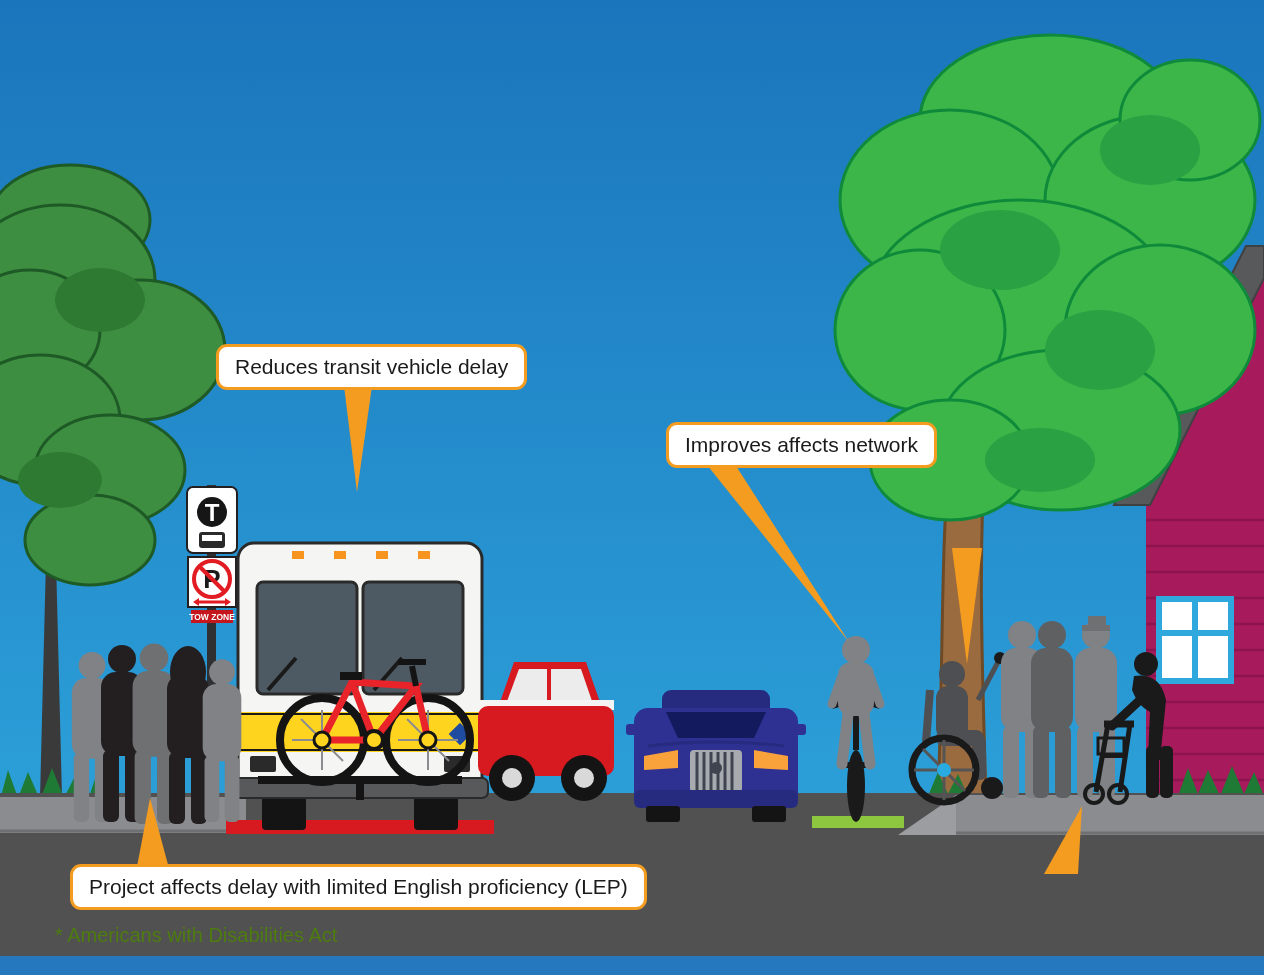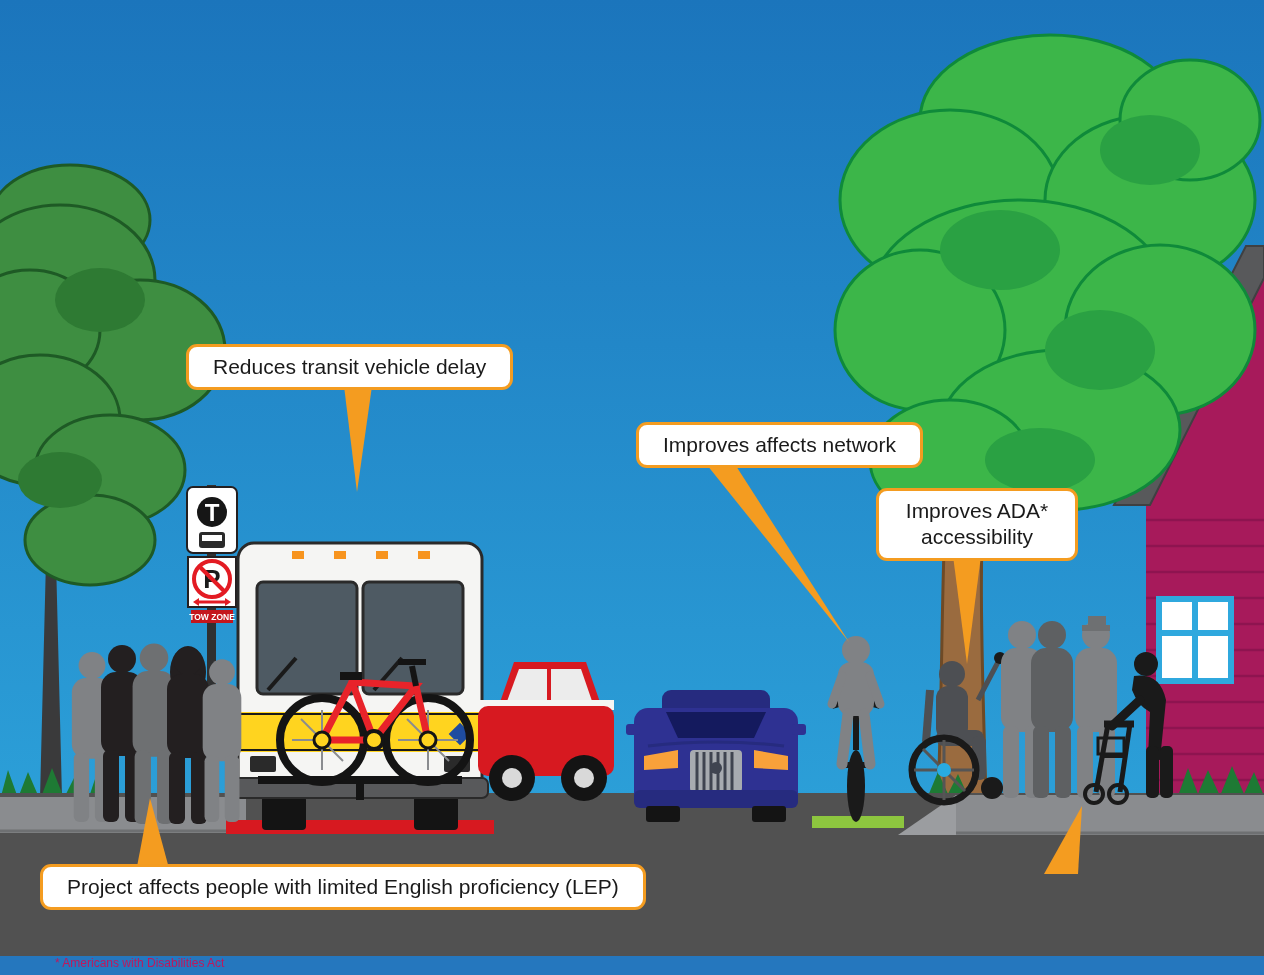--- a/index.html
+++ b/index.html
@@ -3,26 +3,26 @@
 <meta charset="utf-8">
 <style>
   html,body { margin:0; padding:0; background:#fff; }
   .stage {
     position:relative; width:1264px; height:975px; overflow:hidden;
     font-family:"Liberation Sans", sans-serif;
   }
   svg.scene { position:absolute; left:0; top:0; display:block; }
   .callout {
     position:absolute; background:#ffffff; border:3px solid #F49C20;
-    border-radius:11px; padding:7px 24px; font-size:21px; line-height:1.25;
-    color:#1A1A1A; white-space:nowrap; z-index:5;
+    border-radius:11px; padding:7px 16px; font-size:21px; line-height:1.25;
+    color:#1A1A1A; white-space:nowrap; z-index:5;margin-left:30px;
   }
   .callout.center { text-align:center; white-space:normal; }
   .footnote {
-    position:absolute; left:55px; top:956px; font-size:12px; color:#be185d;
+    position:absolute; left:55px; top:924px; font-size:20px; color:#4d7c0f;
     z-index:5;
   }
 </style>
 </head>
 <body>
 
 <div class="stage">
 
 <svg class="scene" width="1264" height="975" viewBox="0 0 1264 975">
   <defs>
@@ -323,25 +323,21 @@
 </svg>
 
 <div class="callout" style="left:186px; top:344px;">
   <span>Reduces transit vehicle delay</span>
 </div>
 
 <div class="callout" style="left:636px; top:422px;">
   <span>Improves affects network</span>
 </div>
 
-<div class="callout center" style="left:876px; top:488px; width:148px;">
-  <div>Improves ADA*</div>
-  <div>accessibility</div>
+
+<div class="callout" style="left:40px; top:864px;">
+  <span>Project affects delay with limited English proficiency (LEP)</span>
 </div>
 
-<div class="callout" style="left:40px; top:864px;">
-  <span>Project affects people with limited English proficiency (LEP)</span>
+
+<div class="footnote">* Americans with Disabilities Act</div>
+
 </div>
 
-
-<div class="footnote">* Americans with Disabilities Act</div>
-
-</div>
-
 </body></html>

